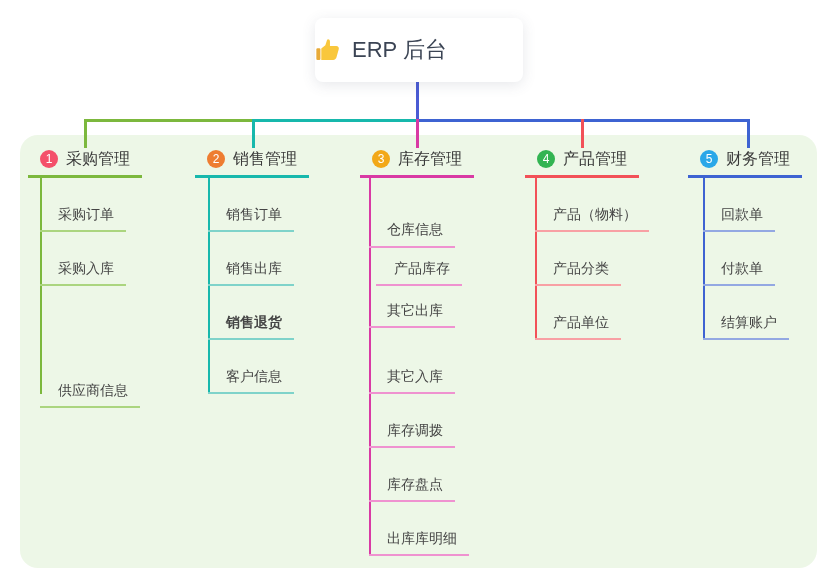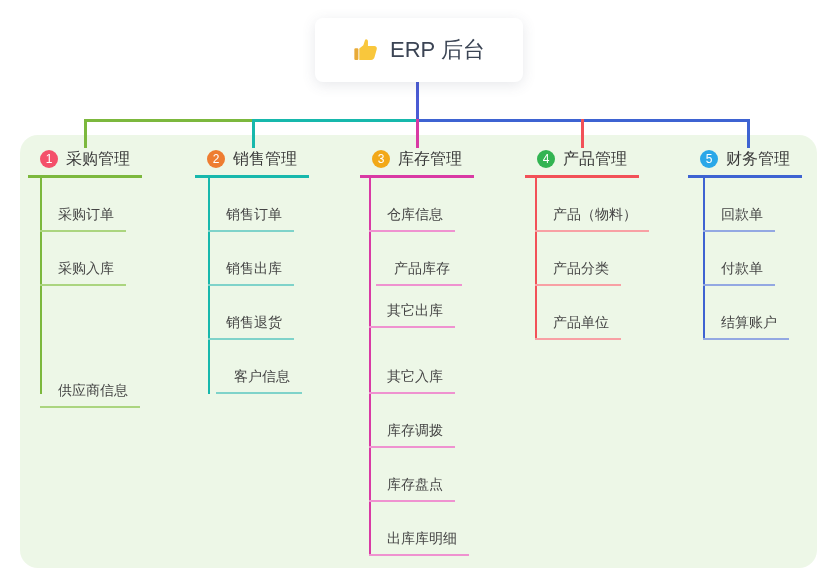--- a/index.html
+++ b/index.html
@@ -24,21 +24,21 @@
   .drop.d1{left:84px;background:#7cb83d;}
   .drop.d2{left:252px;background:#17b8ac;}
   .drop.d3{left:416px;background:#d93aa4;}
   .drop.d4{left:581px;background:#f25158;}
   .drop.d5{left:747px;background:#3e63d2;}
   
   .root-node{
     position:absolute;left:315px;top:18px;width:208px;height:64px;
     background:#ffffff;border-radius:8px;
     box-shadow:0 3px 14px rgba(70,80,100,0.13);
-    display:flex;align-items:center;justify-content:center;gap:10px;
+    display:flex;align-items:center;gap:10px;
     font-size:22px;color:#3b4454;
   }
   
   .btitle{
     position:absolute;top:147px;display:inline-flex;align-items:center;
     padding:0 12px 4px 12px;min-width:90px;box-sizing:border-box;
     font-size:16px;color:#3a3a3a;white-space:nowrap;
     border-bottom:3px solid transparent;line-height:24px;
   }
   .badge{
@@ -111,29 +111,29 @@
   <div class="child l1" style="left:40px;top:204px;">采购订单</div>
   <div class="child l1" style="left:40px;top:380px;">供应商信息</div>
 
   <div class="btitle c2" style="left:195px;">
     <span class="badge bg2">2</span>
     <span>销售管理</span>
   </div>
   <div class="trunk c2" style="left:208px;height:216px;"></div>
   <div class="child l2" style="left:208px;top:204px;">销售订单</div>
   <div class="child l2" style="left:208px;top:258px;">销售出库</div>
-  <div class="child l2" style="left:208px;top:312px;">销售退货</div>
-  <div class="child l2" style="left:216px;top:366px;">客户信息</div>
+  <div class="child l2" style="left:208px;top:312px;font-weight:bold;">销售退货</div>
+  <div class="child l2" style="left:208px;top:366px;">客户信息</div>
 
   <div class="btitle c3" style="left:360px;">
     <span class="badge bg3">3</span>
     <span>库存管理</span>
   </div>
   <div class="trunk c3" style="left:369px;height:378px;"></div>
-  <div class="child l3" style="left:369px;top:204px;">仓库信息</div>
+  <div class="child l3" style="left:369px;top:220px;font-family:Liberation Serif, serif;">仓库信息</div>
   <div class="child l3" style="left:369px;top:258px;margin-left:7px;">产品库存</div>
   <div class="child l3" style="left:369px;top:300px;">其它出库</div>
   <div class="child l3" style="left:369px;top:366px;">其它入库</div>
   <div class="child l3" style="left:369px;top:420px;">库存调拨</div>
   <div class="child l3" style="left:369px;top:474px;">库存盘点</div>
   <div class="child l3" style="left:369px;top:528px;">出库库明细</div>
 
   <div class="btitle c4" style="left:525px;">
     <span class="badge bg4">4</span>
     <span>产品管理</span>

